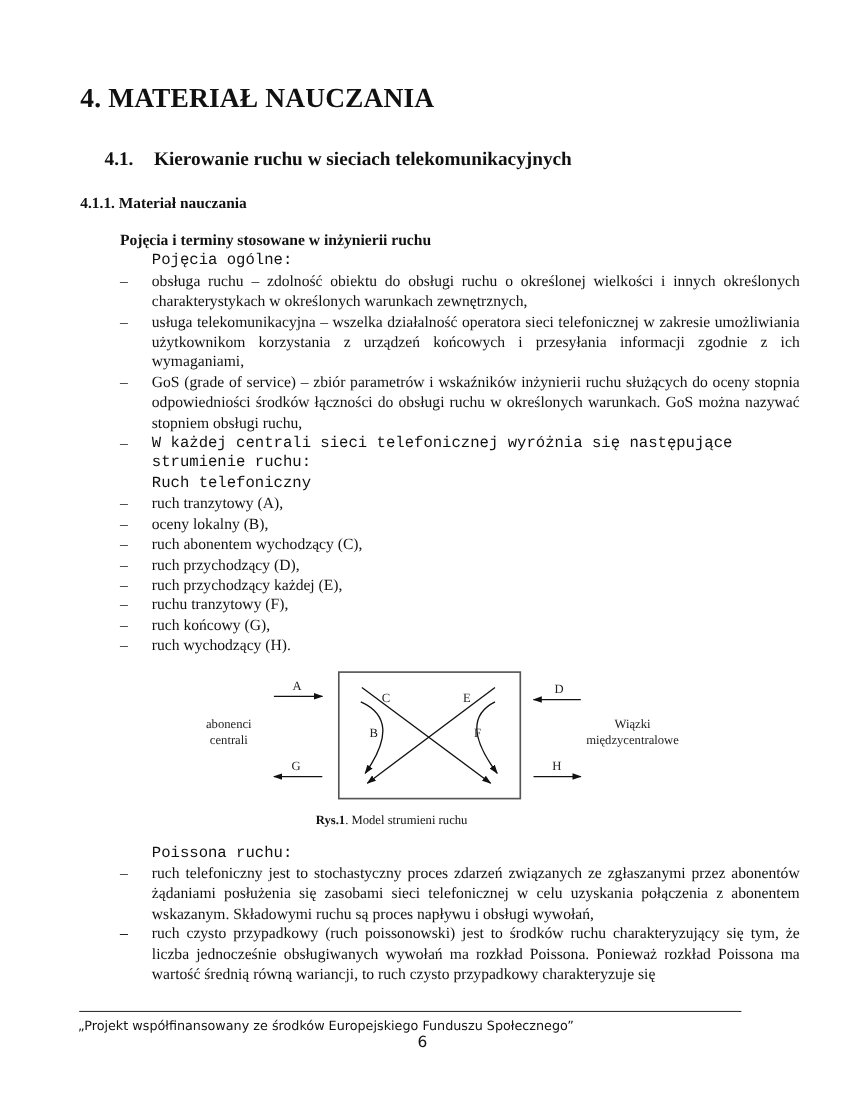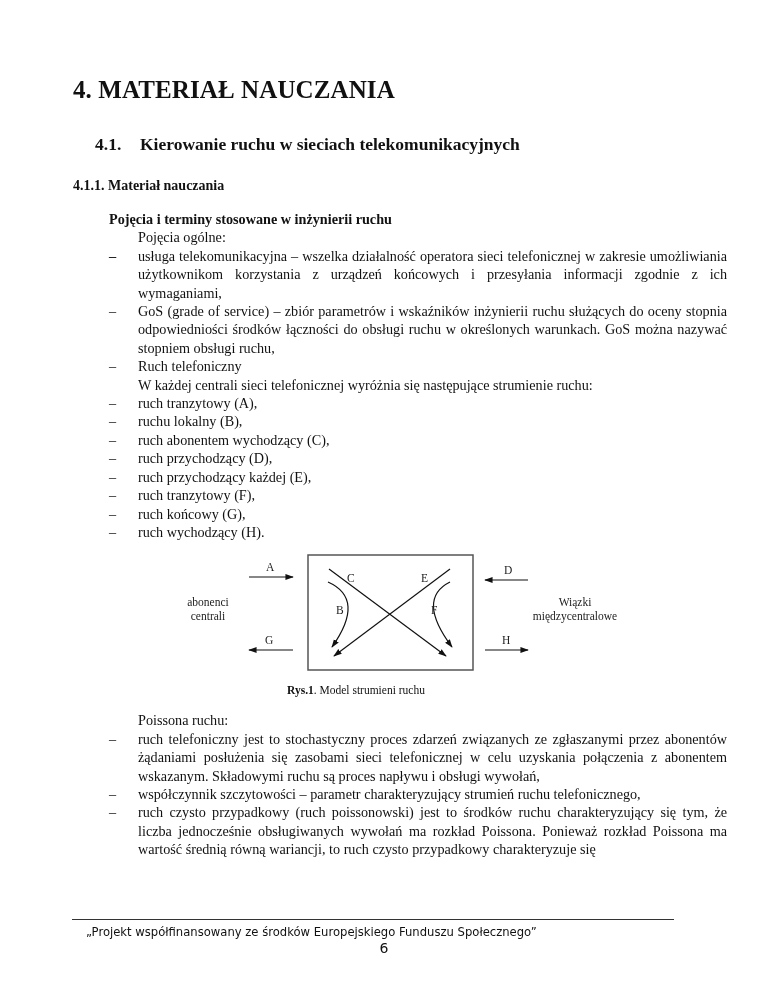--- a/index.html
+++ b/index.html
@@ -7,62 +7,62 @@
          font-family:"Liberation Serif", serif; color:#111; }
   .page { position:absolute; left:0; top:0; width:768px; height:994px; }
   .h1 { position:absolute; left:73px; top:76px; font-size:25px; font-weight:bold; letter-spacing:0.1px; white-space:nowrap; }
   .h2 { position:absolute; left:73px; top:134px; font-size:17.5px; font-weight:bold; white-space:nowrap;margin-left:22px; }
   .h2 .num { display:inline-block; width:45px; }
   .h3 { position:absolute; left:73px; top:178px; font-size:14px; font-weight:bold; white-space:nowrap; }
   .body { position:absolute; left:73px; top:210px; width:618px; font-size:14.2px; line-height:18.4px;margin-left:36px; }
   .bold-head { font-weight:bold; }
   .item { position:relative; padding-left:29px; text-align:justify; }
   .item .dash { position:absolute; left:0; top:0; width:14px; }
-  .para { padding-left:29px; }
+  .para { padding-left:29px;font-family:Liberation Mono, monospace; }
   .diagram { position:relative; height:160px; margin-top:8px; }
   .diagram svg { position:absolute; left:-73px; top:0; }
   .caption { position:absolute; left:178px; top:132px; font-size:11.5px; white-space:nowrap; }
   .caption b { font-weight:bold; }
   .after { margin-top:2px; }
   .footer-line { position:absolute; left:72px; top:919px; width:602px; height:0; border-top:1.5px solid #333; }
-  .footer-text { position:absolute; left:86px; top:925px; font-family:"DejaVu Sans", sans-serif; font-size:11.6px; white-space:nowrap; color:#111; }
+  .footer-text { position:absolute; left:71px; top:925px; font-family:"DejaVu Sans", sans-serif; font-size:11.6px; white-space:nowrap; color:#111; }
   .page-num { position:absolute; left:0; width:768px; top:940px; text-align:center; font-family:"DejaVu Sans", sans-serif; font-size:14px; }
   .lbl { font-family:"Liberation Serif", serif; font-size:11.5px; fill:#222; }
 </style>
 </head>
 <body>
 
 <div class="page">
 
   <div class="h1">4. MATERIAŁ NAUCZANIA</div>
 
   <div class="h2">
     <span class="num">4.1.</span><span>Kierowanie ruchu w sieciach telekomunikacyjnych</span>
   </div>
 
   <div class="h3">4.1.1. Materiał nauczania</div>
 
   <div class="body">
     <div class="bold-head">Pojęcia i terminy stosowane w inżynierii ruchu</div>
     <div class="para">Pojęcia ogólne:</div>
 
-    <div class="item"><span class="dash">–</span></div>
+    <div class="item"><span class="dash">–</span><span>obsługa ruchu – zdolność obiektu do obsługi ruchu o określonej wielkości i innych określonych charakterystykach w określonych warunkach zewnętrznych,</span></div>
     <div class="item"><span class="dash">–</span><span>usługa telekomunikacyjna – wszelka działalność operatora sieci telefonicznej w zakresie umożliwiania użytkownikom korzystania z urządzeń końcowych i przesyłania informacji zgodnie z ich wymaganiami,</span></div>
     <div class="item"><span class="dash">–</span><span>GoS (grade of service) – zbiór parametrów i wskaźników inżynierii ruchu służących do oceny stopnia odpowiedniości środków łączności do obsługi ruchu w określonych warunkach. GoS można nazywać stopniem obsługi ruchu,</span></div>
     <div class="item"><span class="dash">–</span></div>
 
+    <div class="para">W każdej centrali sieci telefonicznej wyróżnia się następujące strumienie ruchu:</div>
     <div class="para">Ruch telefoniczny</div>
-    <div class="para">W każdej centrali sieci telefonicznej wyróżnia się następujące strumienie ruchu:</div>
 
     <div class="item"><span class="dash">–</span><span>ruch tranzytowy (A),</span></div>
-    <div class="item"><span class="dash">–</span><span>ruchu lokalny (B),</span></div>
+    <div class="item"><span class="dash">–</span><span>oceny lokalny (B),</span></div>
     <div class="item"><span class="dash">–</span><span>ruch abonentem wychodzący (C),</span></div>
     <div class="item"><span class="dash">–</span><span>ruch przychodzący (D),</span></div>
     <div class="item"><span class="dash">–</span><span>ruch przychodzący każdej (E),</span></div>
-    <div class="item"><span class="dash">–</span><span>ruch tranzytowy (F),</span></div>
+    <div class="item"><span class="dash">–</span><span>ruchu tranzytowy (F),</span></div>
     <div class="item"><span class="dash">–</span><span>ruch końcowy (G),</span></div>
     <div class="item"><span class="dash">–</span><span>ruch wychodzący (H).</span></div>
 
     <div class="diagram">
       <svg width="768" height="150" viewBox="0 0 768 150">
         <defs>
           <marker id="ah" viewBox="0 0 10 10" refX="9" refY="5" markerWidth="7" markerHeight="7" orient="auto-start-reverse">
             <path d="M0,1.5 L10,5 L0,8.5 z" fill="#111"></path>
           </marker>
         </defs>
@@ -96,20 +96,20 @@
         <text class="lbl" x="172" y="57" text-anchor="middle">abonenci</text>
         <text class="lbl" x="172" y="71" text-anchor="middle">centrali</text>
         <text class="lbl" x="539" y="57" text-anchor="middle">Wiązki</text>
         <text class="lbl" x="539" y="71" text-anchor="middle">międzycentralowe</text>
       </svg>
       <div class="caption"><b>Rys.1</b><span>. Model strumieni ruchu</span></div>
     </div>
 
     <div class="para after">Poissona ruchu:</div>
     <div class="item"><span class="dash">–</span><span>ruch telefoniczny jest to stochastyczny proces zdarzeń związanych ze zgłaszanymi przez abonentów żądaniami posłużenia się zasobami sieci telefonicznej w celu uzyskania połączenia z abonentem wskazanym. Składowymi ruchu są proces napływu i obsługi wywołań,</span></div>
-    <div class="item"><span class="dash">–</span><span>współczynnik szczytowości – parametr charakteryzujący strumień ruchu telefonicznego,</span></div>
+    <div class="item"><span class="dash">–</span></div>
     <div class="item"><span class="dash">–</span><span>ruch czysto przypadkowy (ruch poissonowski) jest to środków ruchu charakteryzujący się tym, że liczba jednocześnie obsługiwanych wywołań ma rozkład Poissona. Ponieważ rozkład Poissona ma wartość średnią równą wariancji, to ruch czysto przypadkowy charakteryzuje się</span></div>
   </div>
 
   <div class="footer-line"></div>
   <div class="footer-text">„Projekt współfinansowany ze środków Europejskiego Funduszu Społecznego”</div>
   <div class="page-num">6</div>
 </div>
 
 </body></html>

